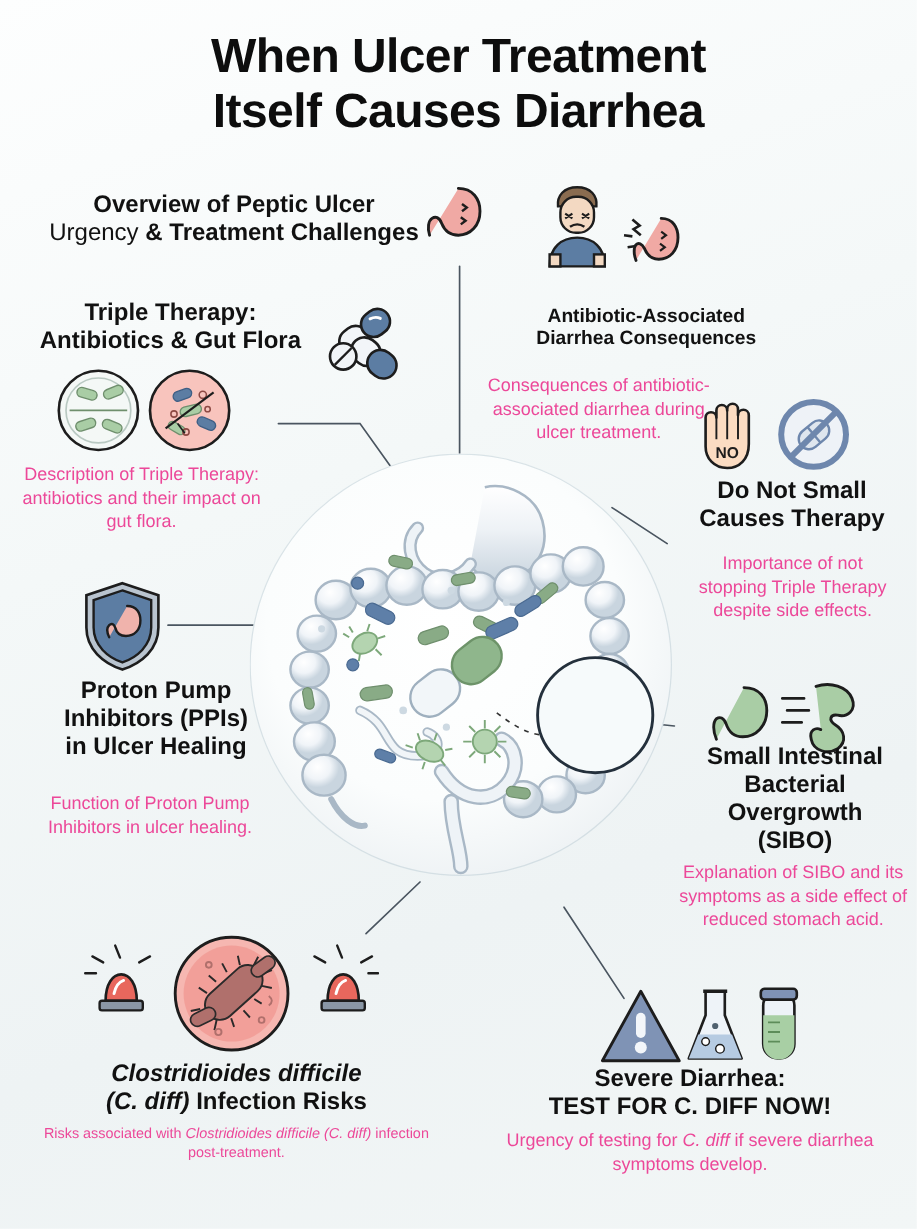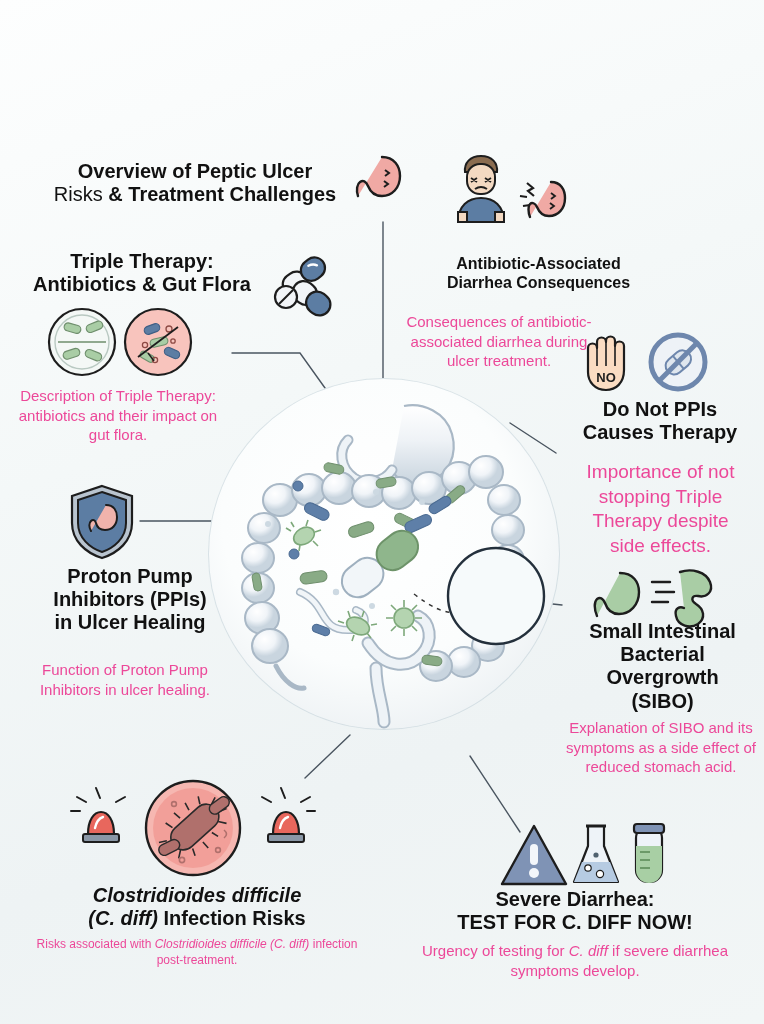--- a/index.html
+++ b/index.html
@@ -42,20 +42,24 @@
   .gut { position:absolute; inset:0; }
 
   
   .ico { position:absolute; }
 </style>
 </head>
 <body>
 
 <div id="stage">
 
+  <div class="title">
+    <span>When Ulcer Treatment</span>
+    <span>Itself Causes Diarrhea</span>
+  </div>
 
   <svg class="lines" width="764" height="1024" viewBox="0 0 764 1024">
     <g stroke="#4a5560" stroke-width="1.4" fill="none" stroke-linecap="round">
 
       <path d="M383 222 L383 385"></path>
 
       <path d="M232 353 L300 353 L330 395"></path>
 
       <path d="M420 392 Q400 400 380 382" stroke-dasharray="2 3"></path>
 
@@ -200,21 +204,21 @@
             <circle cx="252" cy="238" r="4"></circle>
           </g>
         </g>
       </g>
     </svg>
   </div>
 
   <div class="blk" style="left:30px; top:160px; width:330px; text-align:center;">
     <div class="hd" style="font-size:20px;">
       <span>Overview of Peptic Ulcer</span><br>
-      <span style="font-weight:normal;">Risks</span>
+      <span style="font-weight:normal;">Urgency</span>
       <span>&amp; Treatment Challenges</span>
     </div>
   </div>
 
   <svg class="ico" style="left:352px; top:152px;" width="56" height="62" viewBox="0 0 56 62">
     <path d="M30 5 C42 5 48 14 48 24 C48 36 40 44 30 44 C22 44 18 39 16 34 C14 29 11 28 8 30 C5 32 4 38 6 44" fill="#f0a9a4" stroke="#1d1d1d" stroke-width="2.4" stroke-linecap="round" stroke-linejoin="round"></path>
     <path d="M33 18 l4 3 l-4 3 M32 29 l4 3 l-4 3" fill="none" stroke="#1d1d1d" stroke-width="2"></path>
   </svg>
 
   <svg class="ico" style="left:446px; top:152px;" width="70" height="72" viewBox="0 0 70 72">
@@ -308,25 +312,25 @@
     <circle cx="32" cy="32" r="27" fill="#eef2f7" stroke="#6e87ad" stroke-width="5"></circle>
     <g transform="rotate(-40 32 32)">
       <rect x="18" y="24" width="28" height="17" rx="8.5" fill="#dfe6ee" stroke="#6e87ad" stroke-width="2"></rect>
       <line x1="32" y1="24" x2="32" y2="41" stroke="#6e87ad" stroke-width="2"></line>
     </g>
     <line x1="13" y1="51" x2="51" y2="13" stroke="#6e87ad" stroke-width="5"></line>
   </svg>
 
   <div class="blk" style="left:556px; top:398px; width:208px; text-align:center;">
     <div class="hd" style="font-size:20px;">
-      <span>Do Not PPIs</span><br>
+      <span>Do Not Small</span><br>
       <span>Causes Therapy</span>
     </div>
   </div>
-  <div class="blk bd" style="left:578px; top:460px; width:165px; text-align:center; font-size:19px;">Importance of not stopping Triple Therapy despite side effects.</div>
+  <div class="blk bd" style="left:578px; top:460px; width:165px; text-align:center; font-size:15px;">Importance of not stopping Triple Therapy despite side effects.</div>
 
   <svg class="ico" style="left:68px; top:483px;" width="68" height="78" viewBox="0 0 68 78">
     <path d="M34 3 L64 13 L64 40 C64 58 50 70 34 75 C18 70 4 58 4 40 L4 13 Z" fill="#b9c4cf" stroke="#1d1d1d" stroke-width="2.2"></path>
     <path d="M34 9 L58 17 L58 40 C58 55 46 65 34 69 C22 65 10 55 10 40 L10 17 Z" fill="#5c7da3" stroke="#1d1d1d" stroke-width="2"></path>
     <path d="M38 22 C46 22 49 28 49 34 C49 42 44 47 37 47 C32 47 29 44 28 40 C27 37 25 36 23 38 C21 40 21 44 23 48" fill="#f0b3ac" stroke="#1d1d1d" stroke-width="2" stroke-linecap="round" stroke-linejoin="round"></path>
   </svg>
 
   <div class="blk" style="left:14px; top:565px; width:232px; text-align:center;">
     <div class="hd" style="font-size:20px;">
       <span>Proton Pump</span><br>

